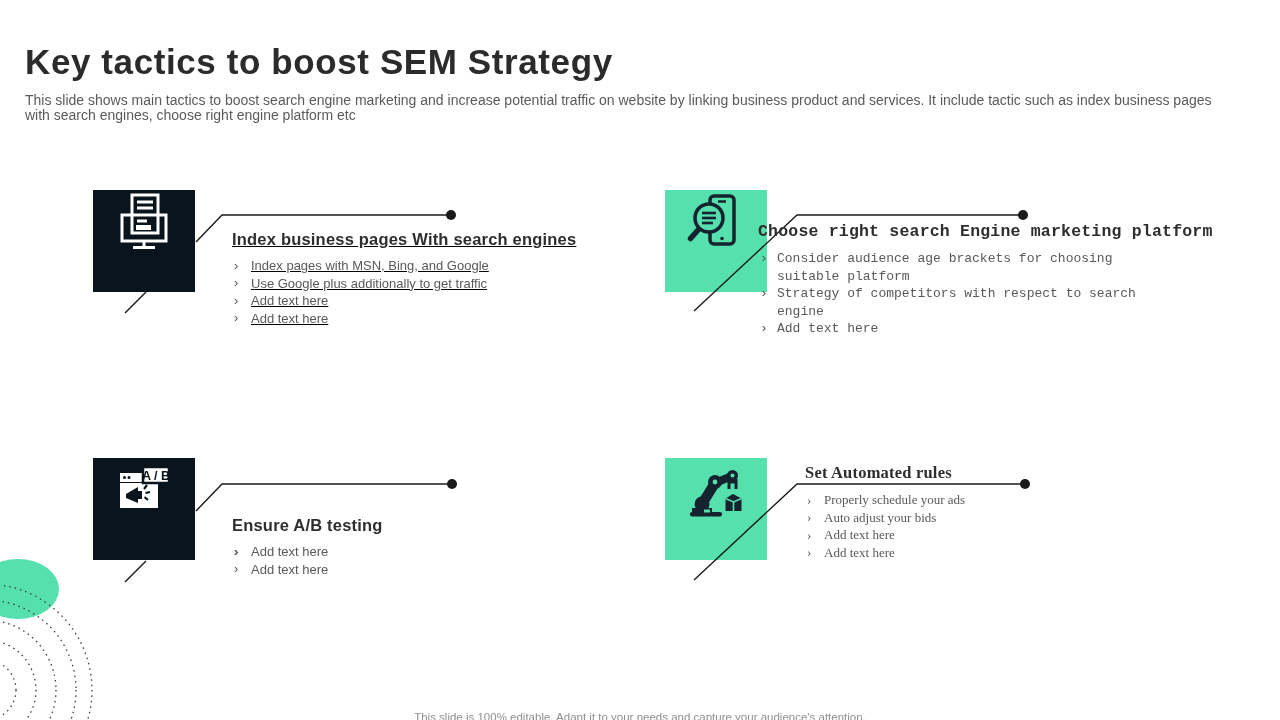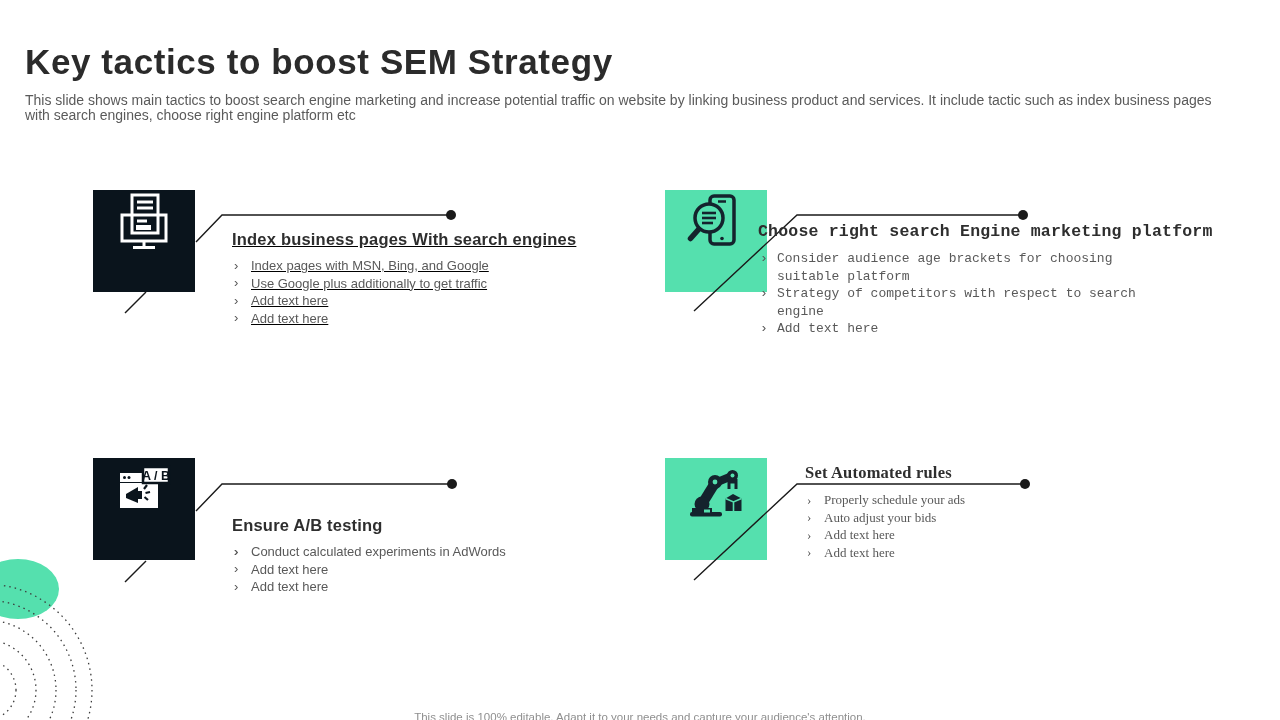--- a/index.html
+++ b/index.html
@@ -187,21 +187,21 @@
     <li><span class="bm">›</span><span>Consider audience age brackets for choosing suitable platform</span></li>
     <li><span class="bm">›</span><span>Strategy of competitors with respect to search engine</span></li>
     <li><span class="bm">›</span><span>Add text here</span></li>
   </ul>
 </div>
 
 <div class="textblock" id="text3">
   <h3>Ensure A/B testing</h3>
   <ul>
     <li><span class="bm">›</span></li>
-    <li><span class="bm">›</span><span>Conduct calculated experiments in AdWords</span></li>
+    <li><span class="bm">›</span></li>
     <li><span class="bm">›</span><span>Add text here</span></li>
     <li><span class="bm">›</span><span>Add text here</span></li>
   </ul>
 </div>
 
 <div class="textblock" id="text4">
   <h3>Set Automated rules</h3>
   <ul>
     <li><span class="bm">›</span><span>Properly schedule your ads</span></li>
     <li><span class="bm">›</span><span>Auto adjust your bids</span></li>

